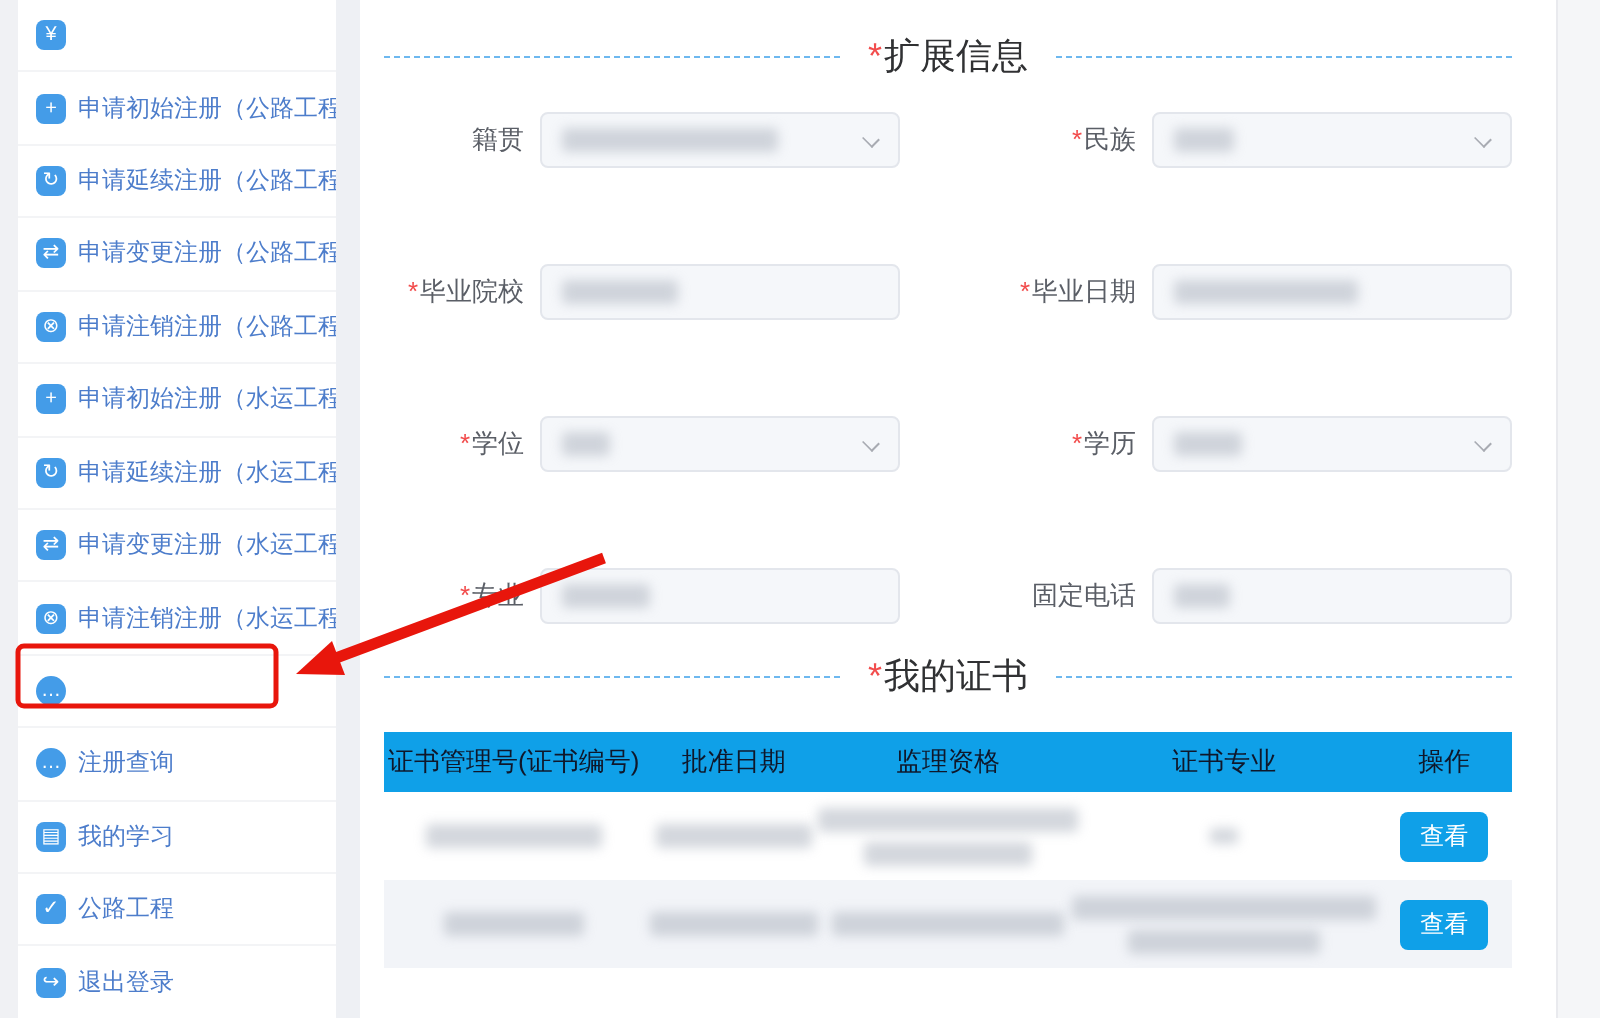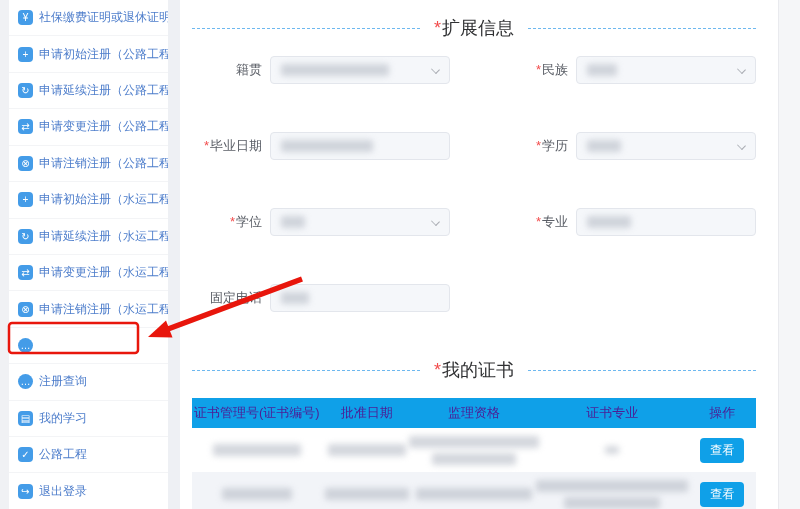--- a/index.html
+++ b/index.html
@@ -62,21 +62,21 @@
   }
   .blur {
     height:12px; background:#b6bcc6; border-radius:2px;
     filter:blur(3px); opacity:0.6;
   }
   .val-prefix { font-size:12px; color:#7a7e86; margin-right:3px; }
   
   .cert-table { margin:16px 0 0 0; width:100%; }
   .t-head {
     display:flex; align-items:center; height:30px;
-    background:#0fa0e8; color:#4c1d95; font-size:13px;
+    background:#0fa0e8; color:#0f172a; font-size:13px;
   }
   .t-row { display:flex; align-items:center; min-height:44px; }
   .t-row.striped { background:#f2f4f8; }
   .tc { display:flex; flex-direction:column; align-items:center; justify-content:center; gap:5px; }
   .c1 { width:23%; } .c2 { width:16%; } .c3 { width:22%; } .c4 { width:27%; } .c5 { width:12%; }
   .view-btn {
     background:#0fa0e8; color:#ffffff; border:none; border-radius:4px;
     font-size:12px; padding:4px 10px; cursor:pointer;
     font-family:"Liberation Sans","DejaVu Sans",sans-serif;
   }
@@ -84,21 +84,20 @@
   .overlay { position:absolute; left:0; top:0; width:800px; height:509px; pointer-events:none; }
 </style>
 </head>
 <body>
 
 <div class="left-rail"></div>
 
 <nav class="sidebar">
   <div class="side-item">
     <span class="side-icon">¥</span>
-    <span class="side-label">社保缴费证明或退休证明</span>
   </div>
   <div class="side-item">
     <span class="side-icon">+</span>
     <span class="side-label">申请初始注册（公路工程）</span>
   </div>
   <div class="side-item">
     <span class="side-icon">↻</span>
     <span class="side-label">申请延续注册（公路工程）</span>
   </div>
   <div class="side-item">
@@ -165,63 +164,69 @@
     </div>
 
     <div class="field">
       <span class="lbl"><span class="req">*</span><span>民族</span></span>
       <div class="ctrl">
         <span class="blur" style="width:30px"></span>
         <span class="chev"></span>
       </div>
     </div>
 
+    <div class="field">
+      <span class="lbl"><span class="req">*</span><span>毕业院校</span></span>
+      <div class="ctrl">
+        <span class="blur" style="width:58px"></span>
+      </div>
+    </div>
 
     <div class="field">
       <span class="lbl"><span class="req">*</span><span>毕业日期</span></span>
       <div class="ctrl">
         <span class="blur" style="width:92px"></span>
       </div>
     </div>
 
     <div class="field">
+      <span class="lbl"><span class="req">*</span><span>学位</span></span>
+      <div class="ctrl">
+        <span class="blur" style="width:24px"></span>
+        <span class="chev"></span>
+      </div>
+    </div>
+
+    <div class="field">
       <span class="lbl"><span class="req">*</span><span>学历</span></span>
       <div class="ctrl">
         <span class="blur" style="width:34px"></span>
         <span class="chev"></span>
       </div>
     </div>
 
     <div class="field">
-      <span class="lbl"><span class="req">*</span><span>学位</span></span>
-      <div class="ctrl">
-        <span class="blur" style="width:24px"></span>
-        <span class="chev"></span>
-      </div>
-    </div>
-
-    <div class="field">
       <span class="lbl"><span class="req">*</span><span>专业</span></span>
       <div class="ctrl">
         <span class="blur" style="width:44px"></span>
       </div>
     </div>
 
 
 
     <div class="field">
       <span class="lbl"><span>固定电话</span></span>
       <div class="ctrl">
         <span class="blur" style="width:28px"></span>
       </div>
     </div>
 
   </div>
 
-  <div class="section-divider" style="margin-top:46px">
+  <div class="section-divider" style="margin-top:14px">
     <span class="dash"></span>
     <span class="section-title"><span class="req">*</span><span>我的证书</span></span>
     <span class="dash"></span>
   </div>
 
   <div class="cert-table">
     <div class="t-head">
       <span class="tc c1">证书管理号(证书编号)</span>
       <span class="tc c2">批准日期</span>
       <span class="tc c3">监理资格</span>

